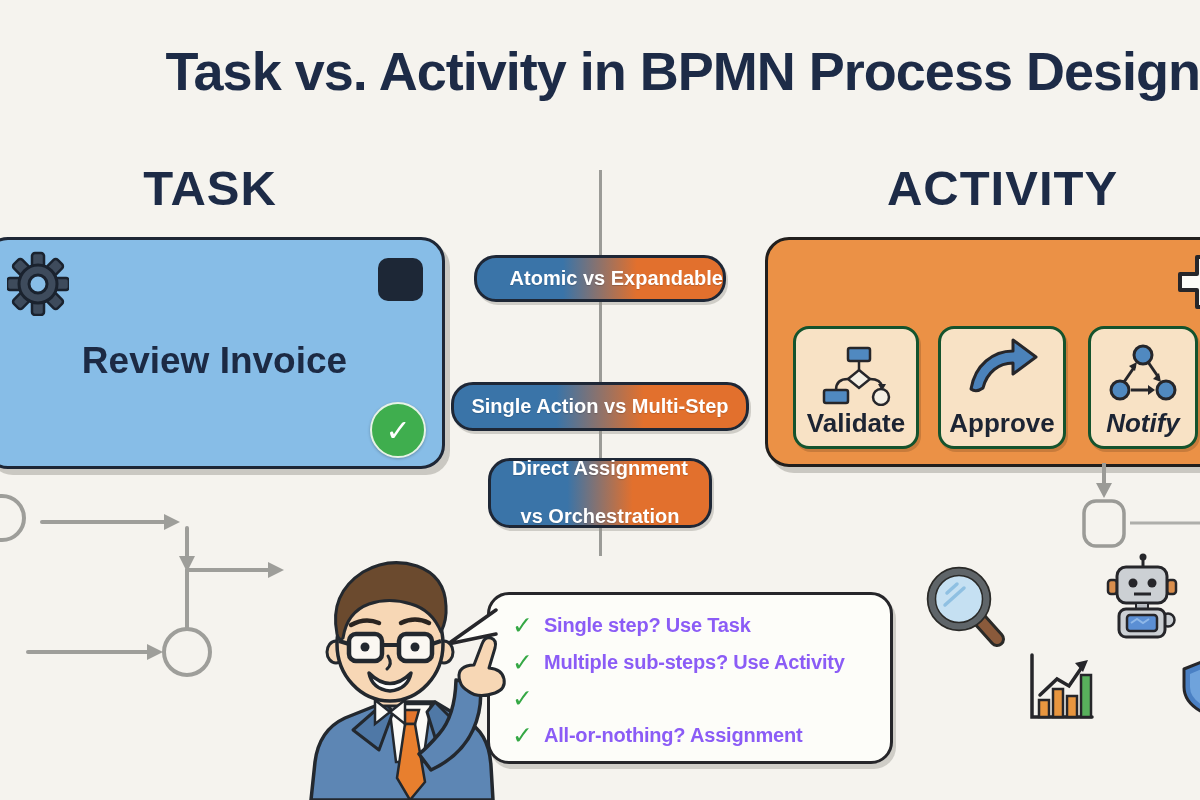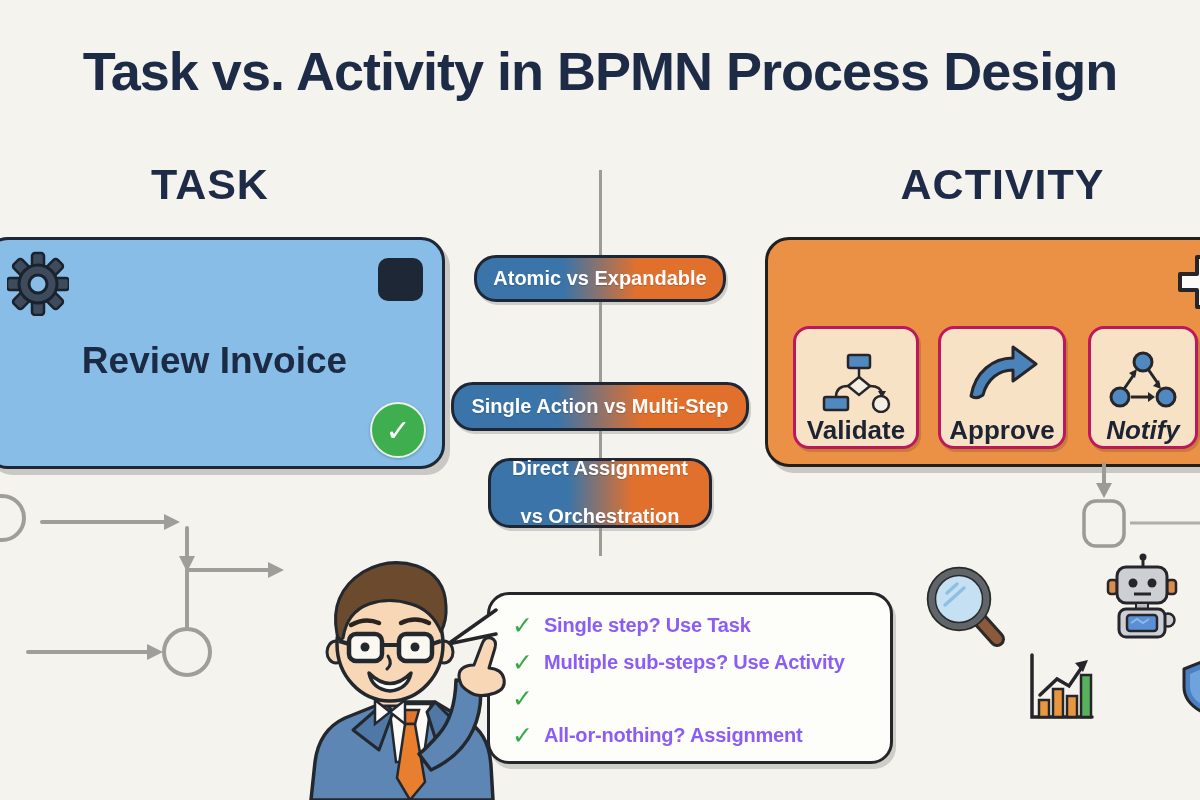--- a/index.html
+++ b/index.html
@@ -2,26 +2,26 @@
 <html><head>
 <meta charset="utf-8">
 <style>
   html,body{margin:0;padding:0;background:#e8e6e0;}
   #stage{
     position:relative;width:1200px;height:800px;overflow:hidden;
     background:#f5f3ee;
     font-family:"Liberation Sans","DejaVu Sans",sans-serif;
   }
   .title{
-    position:absolute;top:40px;left:0;right:0;text-align:center;
+    position:absolute;top:40px;left:0;right:0;text-align:right;
     font-size:54px;font-weight:800;color:#1d2b47;letter-spacing:-1px;white-space:nowrap;
   }
   .col-heading{
     position:absolute;top:160px;text-align:center;
-    font-size:43px;font-weight:800;color:#1d2b47;letter-spacing:1px;
+    font-size:49px;font-weight:800;color:#1d2b47;letter-spacing:1px;
   }
   #task-heading{left:60px;width:300px;}
   #activity-heading{left:845px;width:315px;}
 
   
   .task-card{
     position:absolute;left:-16px;top:237px;width:455px;height:226px;
     background:#87bde7;border:3.5px solid #1e2736;border-radius:24px;
     box-shadow:5px 6px 0 rgba(150,148,140,.45);
   }
@@ -46,36 +46,36 @@
   .divider{position:absolute;left:599px;top:170px;width:3px;height:386px;background:#9b9b97;}
   .pill{
     position:absolute;left:600px;transform:translateX(-50%);
     display:flex;align-items:center;justify-content:center;flex-direction:column;
     background:linear-gradient(90deg,#3a74a8 0%,#3a74a8 35%,#e2702d 65%,#e2702d 100%);
     border:3px solid #1e2736;border-radius:22px;
     color:#ffffff;font-weight:700;font-size:20px;white-space:nowrap;
     text-shadow:0 1px 1px rgba(0,0,0,.18);
     box-shadow:2px 3px 0 rgba(150,148,140,.4);
   }
-  #pill-0{top:255px;width:246px;height:41px;}
+  #pill-0{top:255px;width:246px;height:41px;align-items:flex-end;}
   #pill-1{top:346px;width:292px;height:43px;margin-top:36px;}
   #pill-2{top:458px;width:218px;height:64px;line-height:1.18;gap:24px;}
 
   
   .activity-card{
     position:absolute;left:765px;top:237px;width:472px;height:224px;
     background:#eb9146;border:3.5px solid #221f1d;border-radius:24px;
     box-shadow:5px 6px 0 rgba(150,148,140,.45);
   }
   .plus-svg{position:absolute;left:408px;top:13px;}
   .subbox{
     position:absolute;top:86px;height:123px;
-    background:#f8e2c5;border:3px solid #be185d;border-radius:16px;
+    background:#f8e2c5;border:3px solid #14532d;border-radius:16px;
     display:flex;flex-direction:column;align-items:center;justify-content:flex-end;
-    box-sizing:border-box;
+    padding-bottom:7px;box-sizing:border-box;
     box-shadow:2px 3px 0 rgba(0,0,0,.15);
   }
   #subbox-0{left:25px;width:126px;}
   #subbox-1{left:170px;width:128px;gap:11px;}
   #subbox-2{left:320px;width:110px;font-style:italic;}
   .subbox .sub-label{font-size:26px;font-weight:800;color:#1c2433;margin-top:2px;}
 
   
   .bubble{
     position:absolute;left:487px;top:592px;width:406px;height:172px;box-sizing:border-box;

